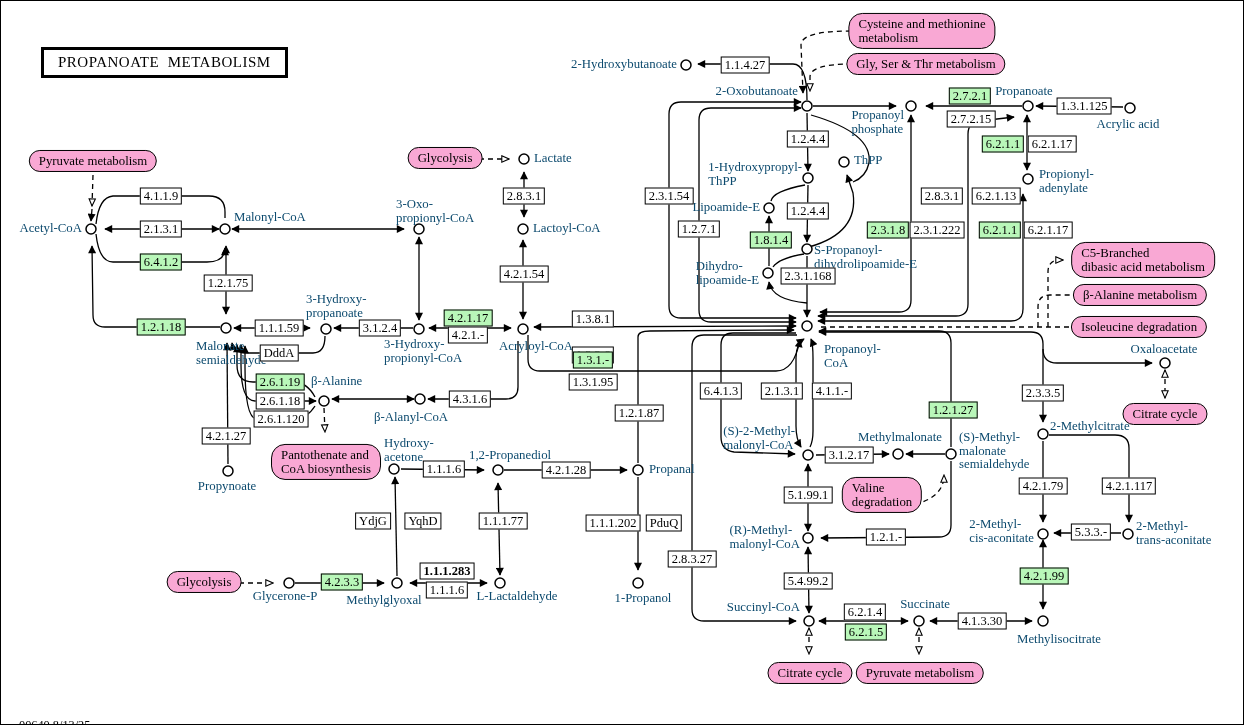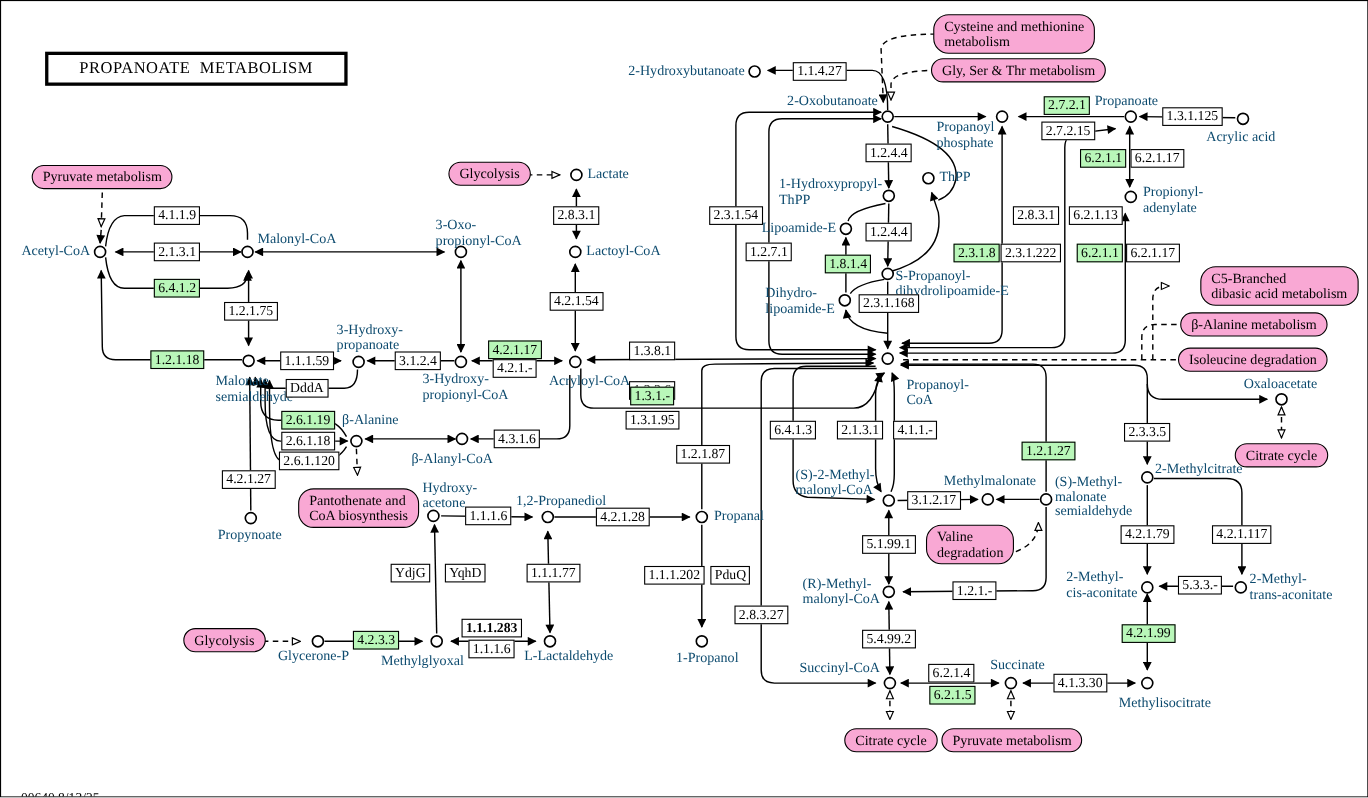--- a/index.html
+++ b/index.html
@@ -2,21 +2,21 @@
 <html><head>
 <meta charset="utf-8">
 <style>
   html,body{margin:0;padding:0;background:#fff;}
   #canvas{position:relative;width:1244px;height:725px;background:#fff;border:1.5px solid #000;box-sizing:border-box;overflow:hidden;
           font-family:"Liberation Serif","DejaVu Serif",serif;}
   #wires{position:absolute;left:0;top:0;}
   .ln path{fill:none;stroke:#000;stroke-width:1.3;}
   .ln.dash path{stroke-dasharray:5 4;}
   #title-box{position:absolute;border:3px solid #000;background:#fff;font-size:15px;letter-spacing:.5px;
-             padding:4px 28px;white-space:pre;}
+             padding:4px 14px;white-space:pre;}
   .box{position:absolute;transform:translate(-50%,-50%);border:1.6px solid #000;background:#fff;
        font-size:12.5px;line-height:13px;padding:1px 3px;white-space:nowrap;text-align:center;}
   .box.green{background:#b9f7b9;}
   .pathway{position:absolute;transform:translate(-50%,-50%);border:1.5px solid #000;border-radius:14px;
            background:#f9a8d4;font-size:12.8px;line-height:1.1;padding:3px 9px;white-space:pre;text-align:center;}
   .pathway.ml{text-align:left;}
   .lbl{position:absolute;font-size:12.8px;line-height:1.07;white-space:pre;color:#0c4a6e;}
   .lbl.a-start{transform:translate(0,-50%);text-align:left;}
   .lbl.a-middle{transform:translate(-50%,-50%);text-align:center;}
   .lbl.a-end{transform:translate(-100%,-50%);text-align:left;}
@@ -308,18 +308,18 @@
 metabolism</div>
     <div class="pathway" style="left: 925px; top: 63px;">Gly, Ser &amp; Thr metabolism</div>
     <div class="pathway" style="left: 444px; top: 157px;">Glycolysis</div>
     <div class="pathway ml" style="left: 325px; top: 461px;">Pantothenate and
 CoA biosynthesis</div>
     <div class="pathway" style="left: 203px; top: 581px;">Glycolysis</div>
     <div class="pathway ml" style="left: 881px; top: 494px;">Valine
 degradation</div>
     <div class="pathway" style="left: 809px; top: 672px;">Citrate cycle</div>
     <div class="pathway" style="left: 919px; top: 672px;">Pyruvate metabolism</div>
-    <div class="pathway ml" style="left: 1142px; top: 259px; margin-left: 20px;">C5-Branched
+    <div class="pathway ml" style="left: 1142px; top: 259px;">C5-Branched
 dibasic acid metabolism</div>
     <div class="pathway" style="left: 1139px; top: 294px;">β-Alanine metabolism</div>
     <div class="pathway" style="left: 1138px; top: 326px;">Isoleucine degradation</div>
     <div class="pathway" style="left: 1164px; top: 413px;">Citrate cycle</div>
   </div>
 
 </body></html>

